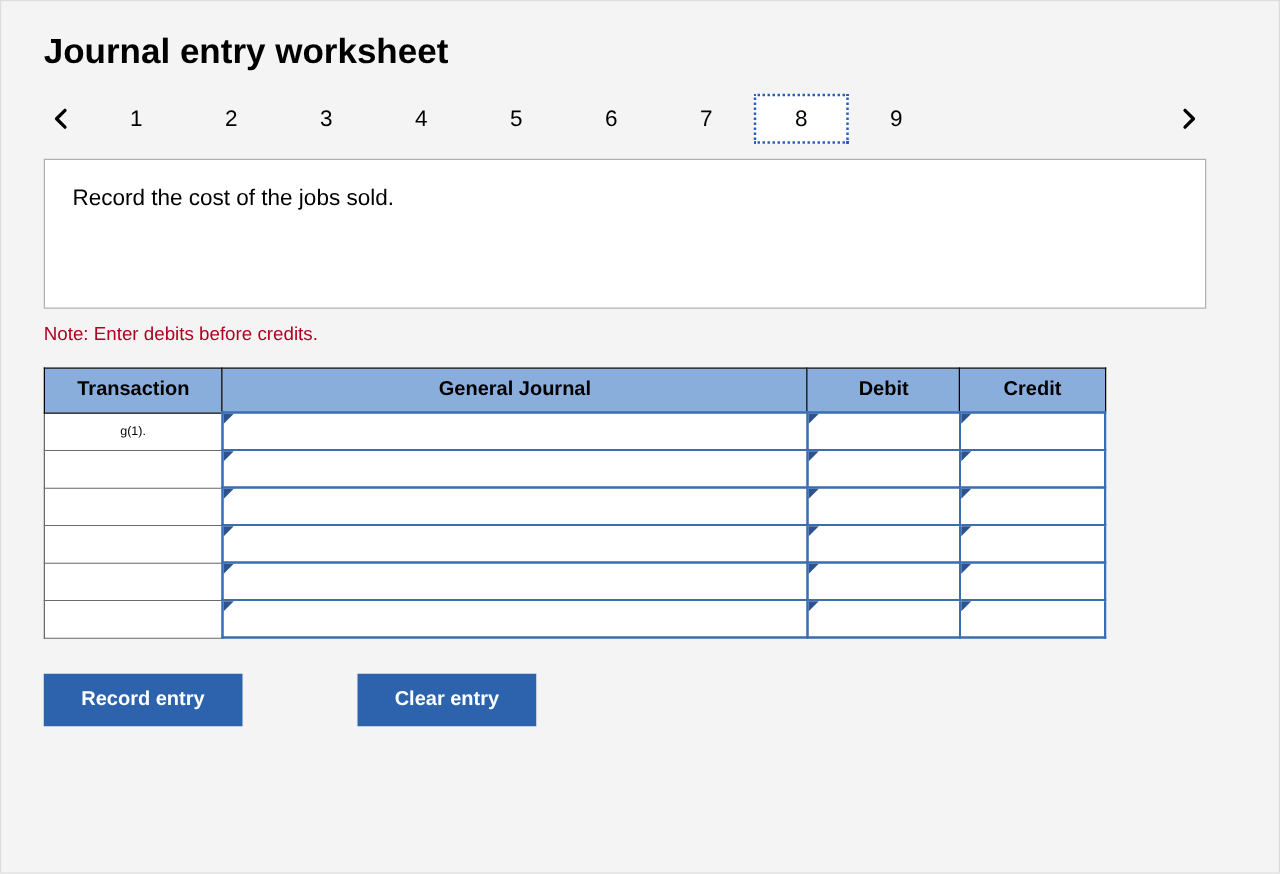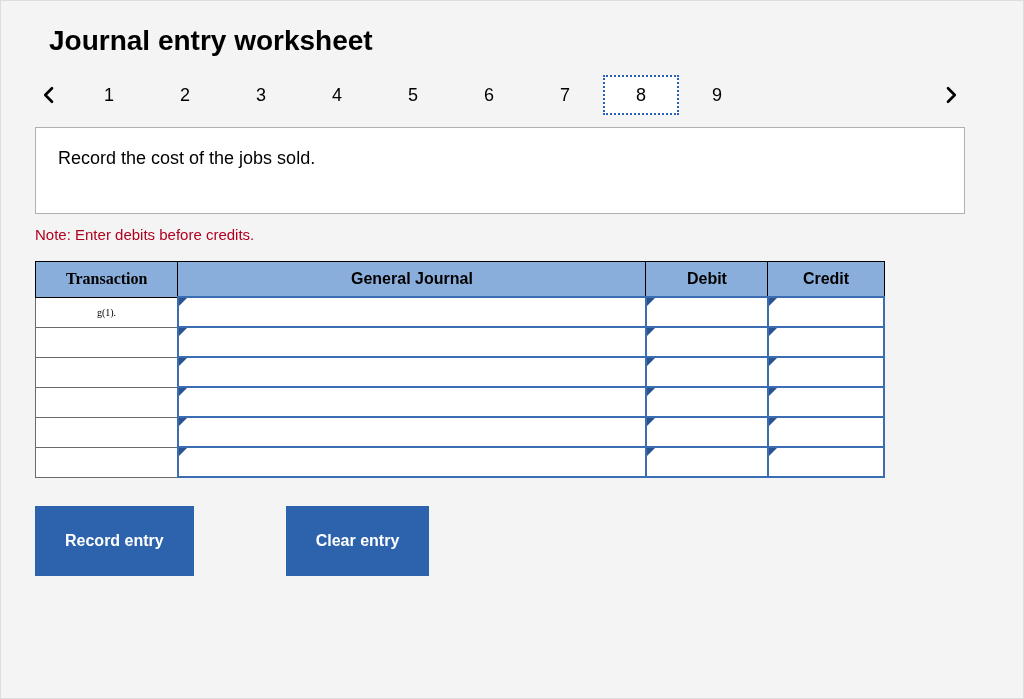--- a/index.html
+++ b/index.html
@@ -13,21 +13,21 @@
   .page {
     width: 1024px;
     height: 699px;
     background: #f4f4f4;
     border: 1px solid #ddd;
     padding: 24px 34px;
   }
   .title {
     font-size: 28px;
     font-weight: bold;
-    margin: 0 0 18px 14px;
+    margin: 0 0 18px 0;
   }
   .tabs-row {
     display: flex;
     align-items: center;
     margin-bottom: 12px;
     width: 930px;
   }
   .chev {
     width: 28px;
     height: 38px;
@@ -52,21 +52,21 @@
     justify-content: center;
     font-size: 18px;
     cursor: pointer;
   }
   .tab.active {
     border: 2px dotted #2a5fbf;
     background: #fff;
   }
   .instruction-box {
     width: 930px;
-    height: 87px;
+    height: 120px;
     border: 1px solid #b0b0b0;
     background: #fff;
     padding: 20px 22px;
     font-size: 18px;
   }
   .note {
     color: #b00020;
     font-size: 15px;
     margin: 12px 0 18px 0;
   }
@@ -84,21 +84,21 @@
   }
   .table td {
     border: 1px solid #6a6a6a;
     background: #fff;
     height: 30px;
     padding: 0;
     position: relative;
     text-align: center;
     font-size: 10px;
   }
-  .col-trans { width: 140px; font-family: Liberation Serif, serif; }
+  .col-trans { width: 140px; }
   .col-gj    { width: 460px; margin-left: 26px; }
   .col-debit { width: 120px; }
   .col-credit{ width: 114px; }
 
   
   td.entry {
     border: 2px solid #3b6db3;
   }
   td.entry::before {
     content: "";
@@ -113,21 +113,21 @@
     display: flex;
     width: 930px;
     margin-top: 28px;
     align-items: center;
   }
   .btn {
     background: #2d63ad;
     color: #fff;
     font-size: 16px;
     font-weight: bold;
-    padding: 26px 30px;
+    padding: 12px 30px;
     border: none;
     cursor: pointer;
   }
   .btn:nth-of-type(2) { margin-left: 92px; }
   .spacer { flex: 1; }
 </style>
 </head>
 <body>
 
 <div class="page">

